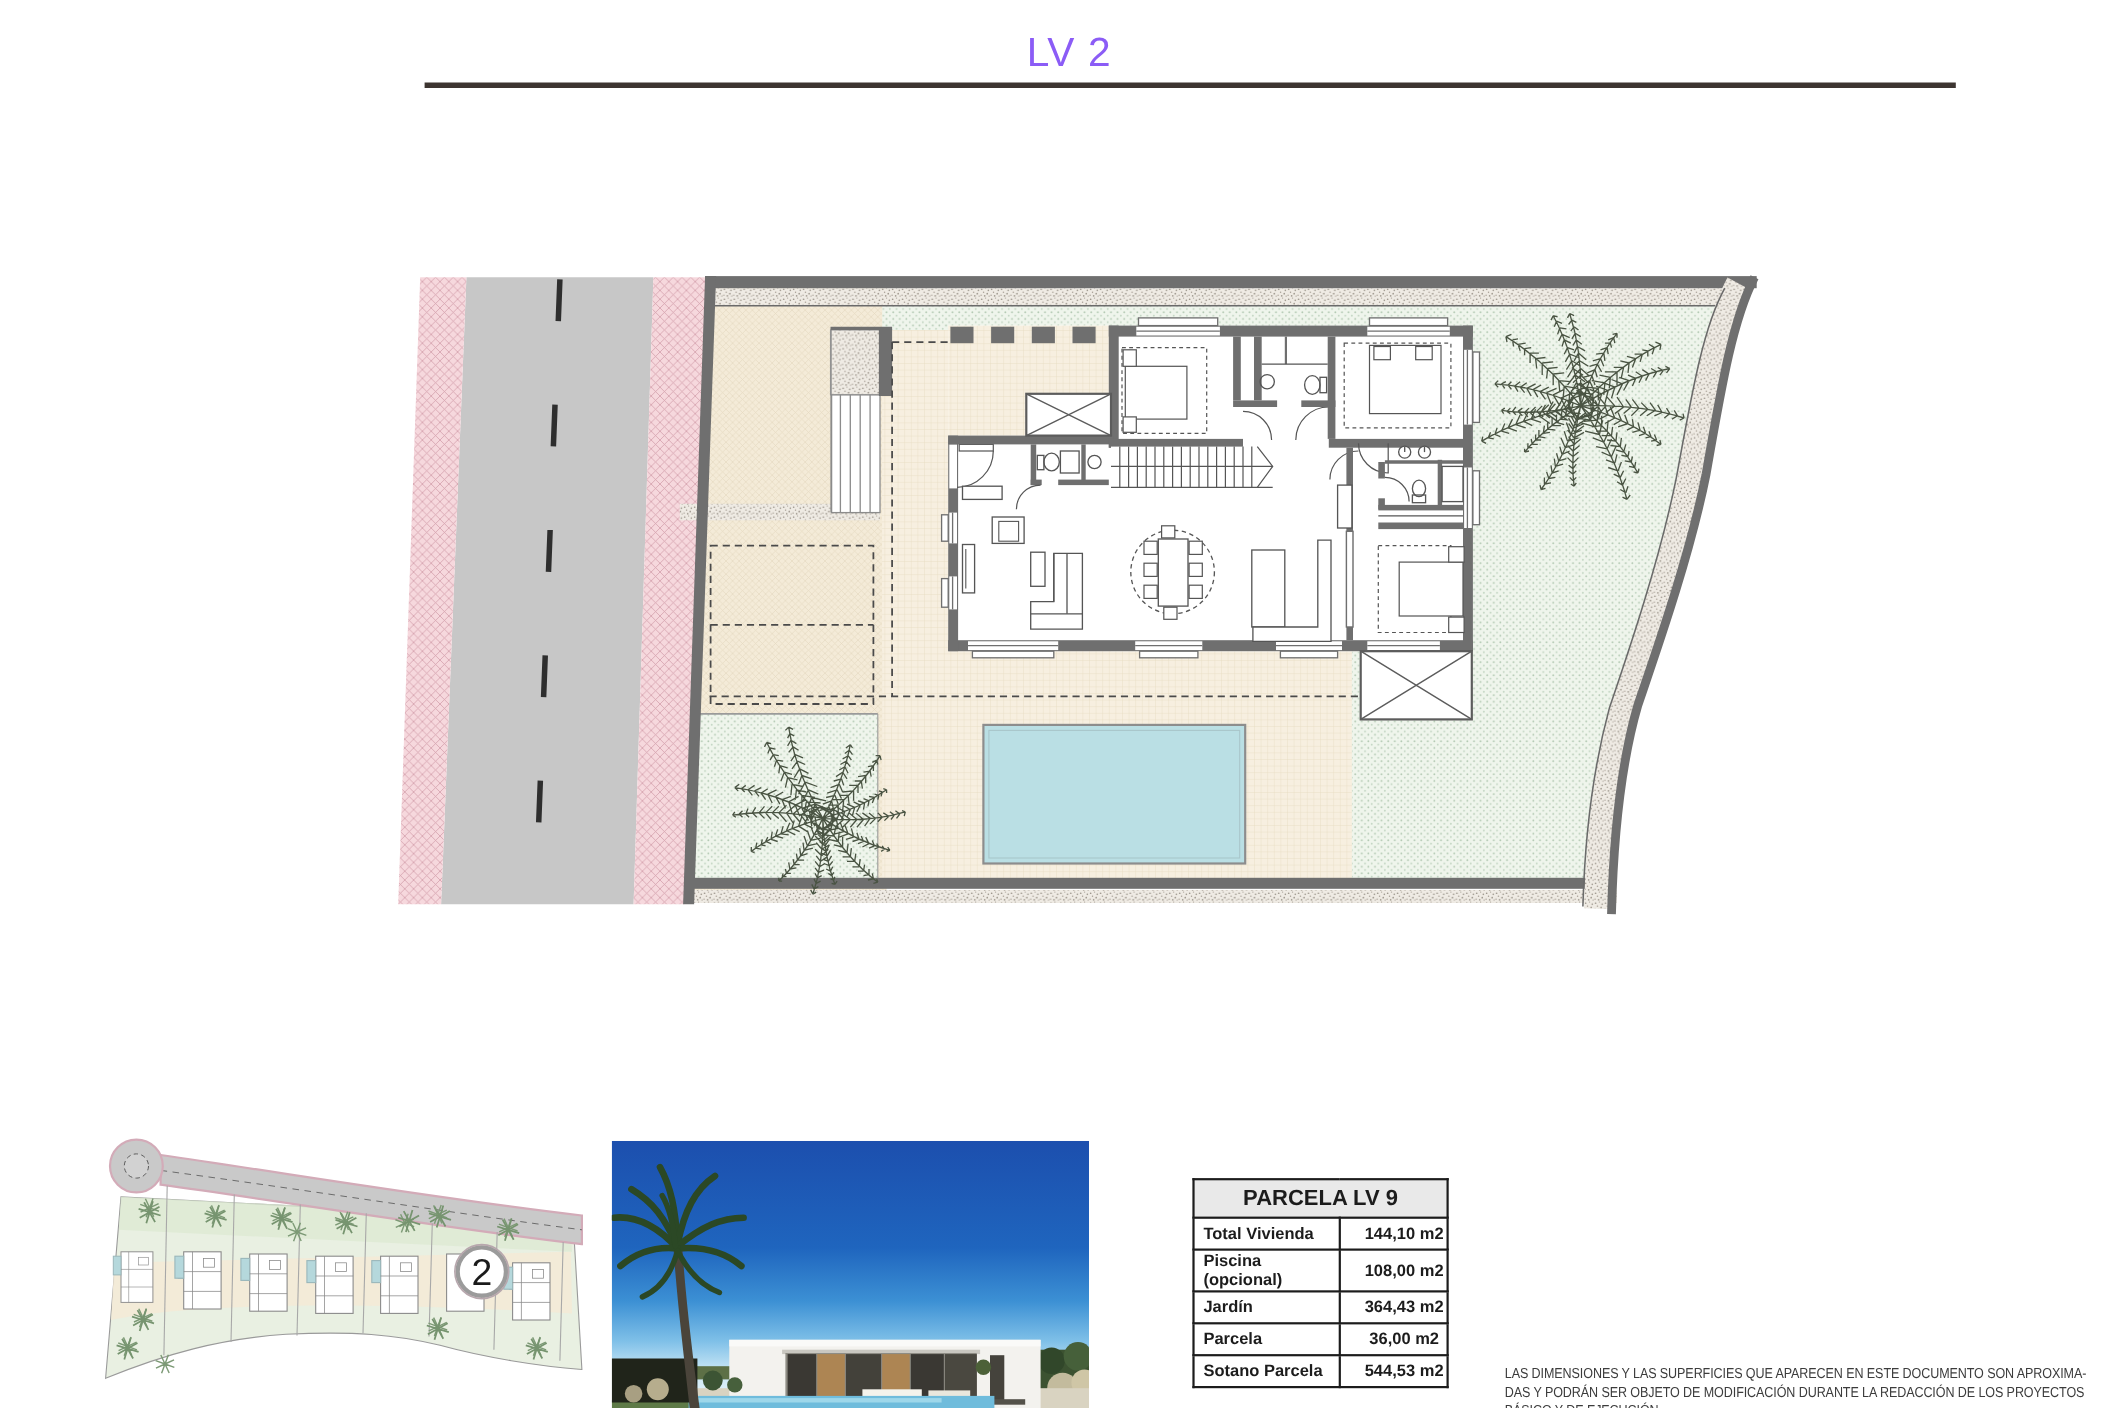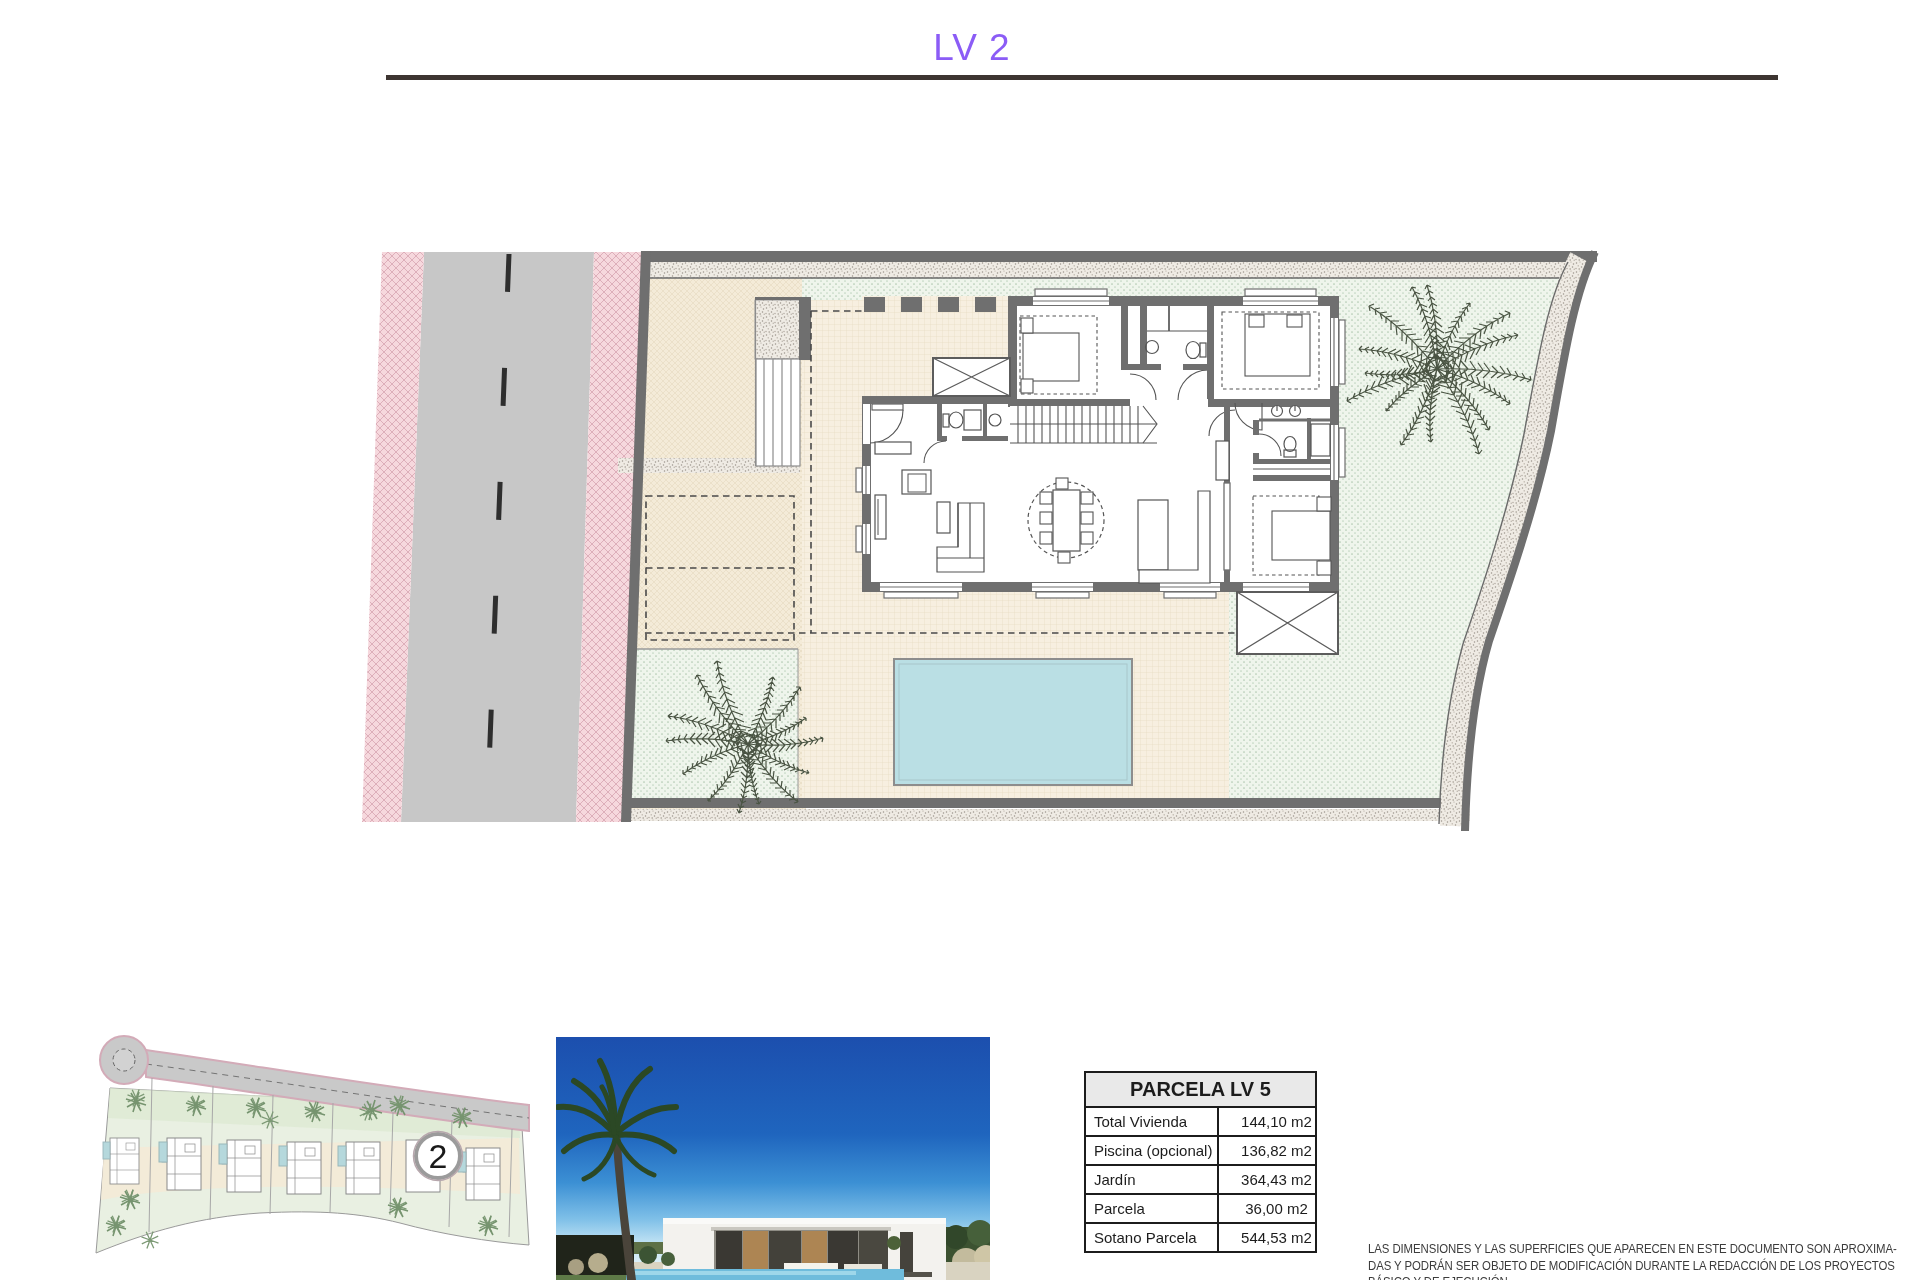--- a/index.html
+++ b/index.html
@@ -5,21 +5,21 @@
   html,body{margin:0;padding:0;}
   body{width:1920px;height:1280px;overflow:hidden;background:#fff;
        font-family:"Liberation Sans", sans-serif;position:relative;}
   #title{position:absolute;left:12px;top:27px;width:1920px;text-align:center;
          font-size:37px;color:#8b5cf6;letter-spacing:1px;}
   #rule{position:absolute;left:386px;top:75px;width:1392px;height:5px;background:#3d3531;}
   #tbl{position:absolute;left:1084px;top:1071px;width:233px;border-collapse:collapse;
        color:#1c1c1c;}
   #tbl td,#tbl th{border:2px solid #1c1c1c;}
   #tbl th{height:31px;background:#e9e9e9;font-size:20px;font-weight:bold;text-align:center;}
-  #tbl td{height:25px;font-size:15px;font-weight:400;}
+  #tbl td{height:25px;font-size:15px;font-weight:700;}
   #tbl td.l{padding-left:8px;width:122px;}
   #tbl td.v{text-align:center;padding-left:20px;}
   #disc{position:absolute;left:1368px;top:1241px;width:620px;font-size:13.2px;
         line-height:16.6px;color:#3c3c3c;white-space:nowrap;letter-spacing:-0.1px;
         transform:scaleX(0.865);transform-origin:0 0;}
   #photo{position:absolute;left:556px;top:1037px;width:434px;height:243px;overflow:hidden;}
 </style>
 </head>
 <body>
 
@@ -588,29 +588,29 @@
   <path d="M60,100 C54,122 42,136 28,142" stroke-width="5"></path>
   <path d="M60,100 C70,120 82,132 98,138" stroke-width="5"></path>
   <path d="M58,96 C56,74 52,60 46,50" stroke-width="5"></path>
 </g>
 </svg>
 </div>
 
 <table id="tbl" cellspacing="0">
   <tbody>
       <tr>
-        <th colspan="2">PARCELA LV 5</th>
+        <th colspan="2">PARCELA LV 9</th>
       </tr>
   <tr>
         <td class="l">Total Vivienda</td>
         <td class="v">144,10 m2</td>
       </tr>
   <tr>
         <td class="l">Piscina (opcional)</td>
-        <td class="v">136,82 m2</td>
+        <td class="v">108,00 m2</td>
       </tr>
   <tr>
         <td class="l">Jardín</td>
         <td class="v">364,43 m2</td>
       </tr>
   <tr>
         <td class="l">Parcela</td>
         <td class="v">36,00 m2</td>
       </tr>
   <tr>

